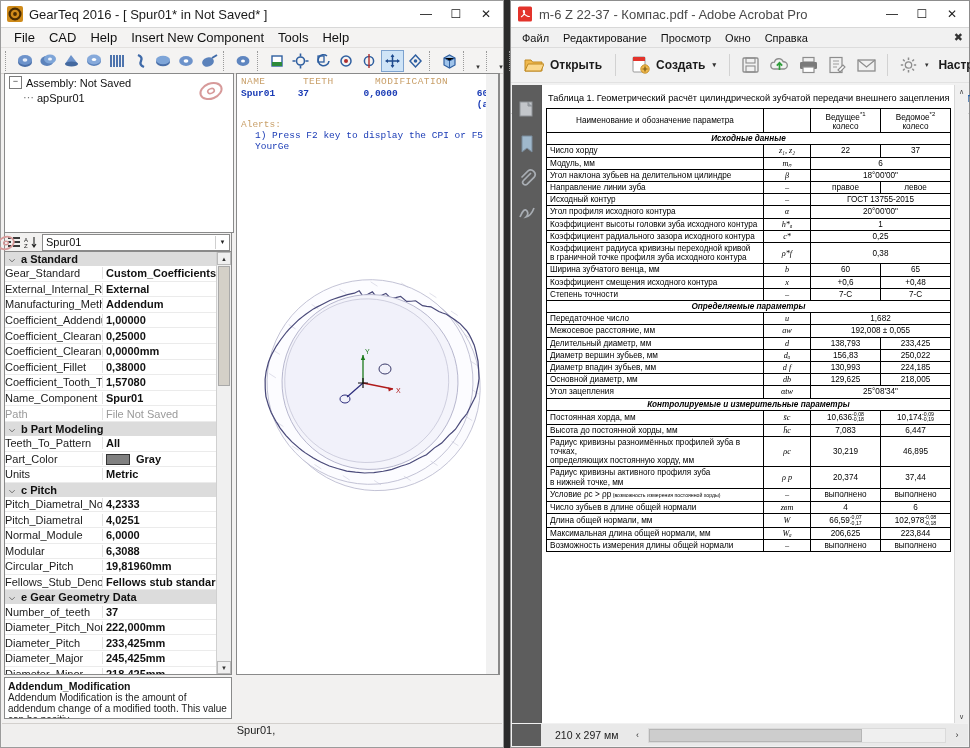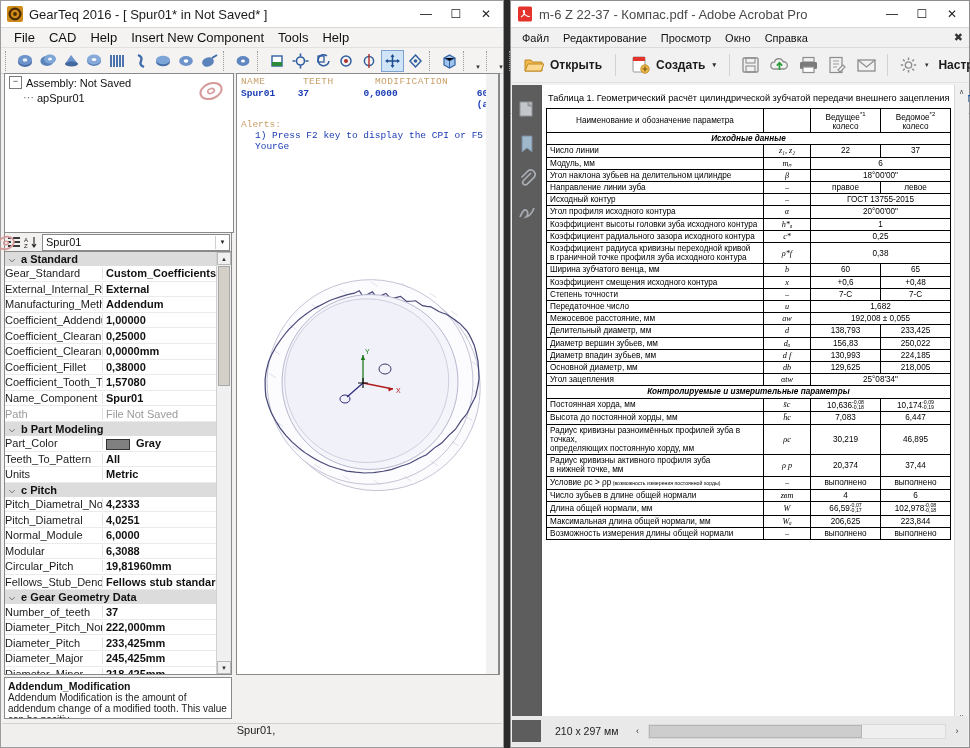--- a/index.html
+++ b/index.html
@@ -118,21 +118,21 @@
   .bluetxt{font-size:12.5px;font-weight:bold;color:#2a64a8;white-space:nowrap;}
   .dotsep{width:1px;height:18px;border-left:1px dotted #b0b0b0;margin:0 9px;flex:0 0 auto;}
 
   .ac-body{position:absolute;left:1px;right:1px;top:84px;bottom:24px;display:flex;background:#808080;}
   .ac-rail{width:29px;flex:0 0 29px;background:#5d5d5d;padding-top:8px;}
   .rail-ico{width:29px;height:34px;display:flex;align-items:center;justify-content:center;}
   .ac-page{flex:1 1 auto;background:#fff;position:relative;overflow:hidden;border-left:1px solid #555;}
   .ac-vscroll{position:absolute;right:0;top:0;bottom:0;width:13px;background:#f0f0f0;border-left:1px solid #d8d8d8;}
   .vs-btn{height:13px;display:flex;align-items:center;justify-content:center;font-size:7px;color:#444;background:#f0f0f0;}
 
-  .ac-status{position:absolute;left:1px;right:1px;bottom:1px;height:30px;background:#e9e9e9;
+  .ac-status{position:absolute;left:1px;right:1px;bottom:1px;height:22px;background:#e9e9e9;
              display:flex;align-items:center;font-size:10.5px;color:#222;}
   .ac-status .dim{width:29px;height:22px;background:#5d5d5d;flex:0 0 auto;}
   .hs-btn{width:22px;height:15px;display:flex;align-items:center;justify-content:center;font-size:9px;color:#333;}
   .hs-track{flex:1 1 auto;height:15px;background:#efefef;border:1px solid #dadada;box-sizing:border-box;position:relative;}
   .hs-thumb{position:absolute;left:0;top:0;bottom:0;width:72%;background:#cdcdcd;border:1px solid #b5b5b5;box-sizing:border-box;}
 
   
   .pdf{position:absolute;left:0;top:0;right:13px;bottom:0;background:#fff;padding:6px 4px 0 4px;box-sizing:border-box;
        font-family:"Liberation Sans",sans-serif;}
   .pdf-title{font-size:9.2px;color:#000;line-height:11px;margin:2px 0 4px 2px;}
@@ -401,26 +401,26 @@
               <div class="pg-row">
                 <div class="pg-k">Name_Component</div>
                 <div class="pg-v">Spur01</div>
               </div>
               <div class="pg-row dim">
                 <div class="pg-k">Path</div>
                 <div class="pg-v">File Not Saved</div>
               </div>
               <div class="pg-cat"><span class="cv">⌵</span><span>b Part Modeling</span></div>
               <div class="pg-row">
+                <div class="pg-k">Teeth_To_Pattern</div>
+                <div class="pg-v">All</div>
+              </div>
+              <div class="pg-row">
                 <div class="pg-k">Part_Color</div>
                 <div class="pg-v"><span class="swatch" style="background: rgb(128, 128, 128);"></span>Gray</div>
-              </div>
-              <div class="pg-row">
-                <div class="pg-k">Teeth_To_Pattern</div>
-                <div class="pg-v">All</div>
               </div>
               <div class="pg-row">
                 <div class="pg-k">Units</div>
                 <div class="pg-v">Metric</div>
               </div>
               <div class="pg-cat"><span class="cv">⌵</span><span>c Pitch</span></div>
               <div class="pg-row">
                 <div class="pg-k">Pitch_Diametral_Norm</div>
                 <div class="pg-v">4,2333</div>
               </div>
@@ -741,21 +741,21 @@
                   <span>Ведомое</span><span class="sup">*2</span><br>
                   <span>колесо</span>
                 </td>
               </tr>
             </thead>
             <tbody id="pdf-tbody">
                 <tr class="sec">
                   <td colspan="4">Исходные данные</td>
                 </tr>
                 <tr>
-                  <td class="c-name">Число линии</td>
+                  <td class="c-name">Число хорду</td>
                   <td class="c-sym">z₁, z₂</td>
                   <td class="c-v">22</td>
                   <td class="c-v">37</td>
                 </tr>
                 <tr>
                   <td class="c-name">Модуль, мм</td>
                   <td class="c-sym">mₙ</td>
                   <td class="c-v" colspan="2">6</td>
                 </tr>
                 <tr>
@@ -804,20 +804,23 @@
                   <td class="c-name">Коэффициент смещения исходного контура</td>
                   <td class="c-sym">x</td>
                   <td class="c-v">+0,6</td>
                   <td class="c-v">+0,48</td>
                 </tr>
                 <tr>
                   <td class="c-name">Степень точности</td>
                   <td class="c-sym">–</td>
                   <td class="c-v">7-С</td>
                   <td class="c-v">7-С</td>
+                </tr>
+                <tr class="sec">
+                  <td colspan="4">Определяемые параметры</td>
                 </tr>
                 <tr>
                   <td class="c-name">Передаточное число</td>
                   <td class="c-sym">u</td>
                   <td class="c-v" colspan="2">1,682</td>
                 </tr>
                 <tr>
                   <td class="c-name">Межосевое расстояние, мм</td>
                   <td class="c-sym">aw</td>
                   <td class="c-v" colspan="2">192,008 ± 0,055</td>

